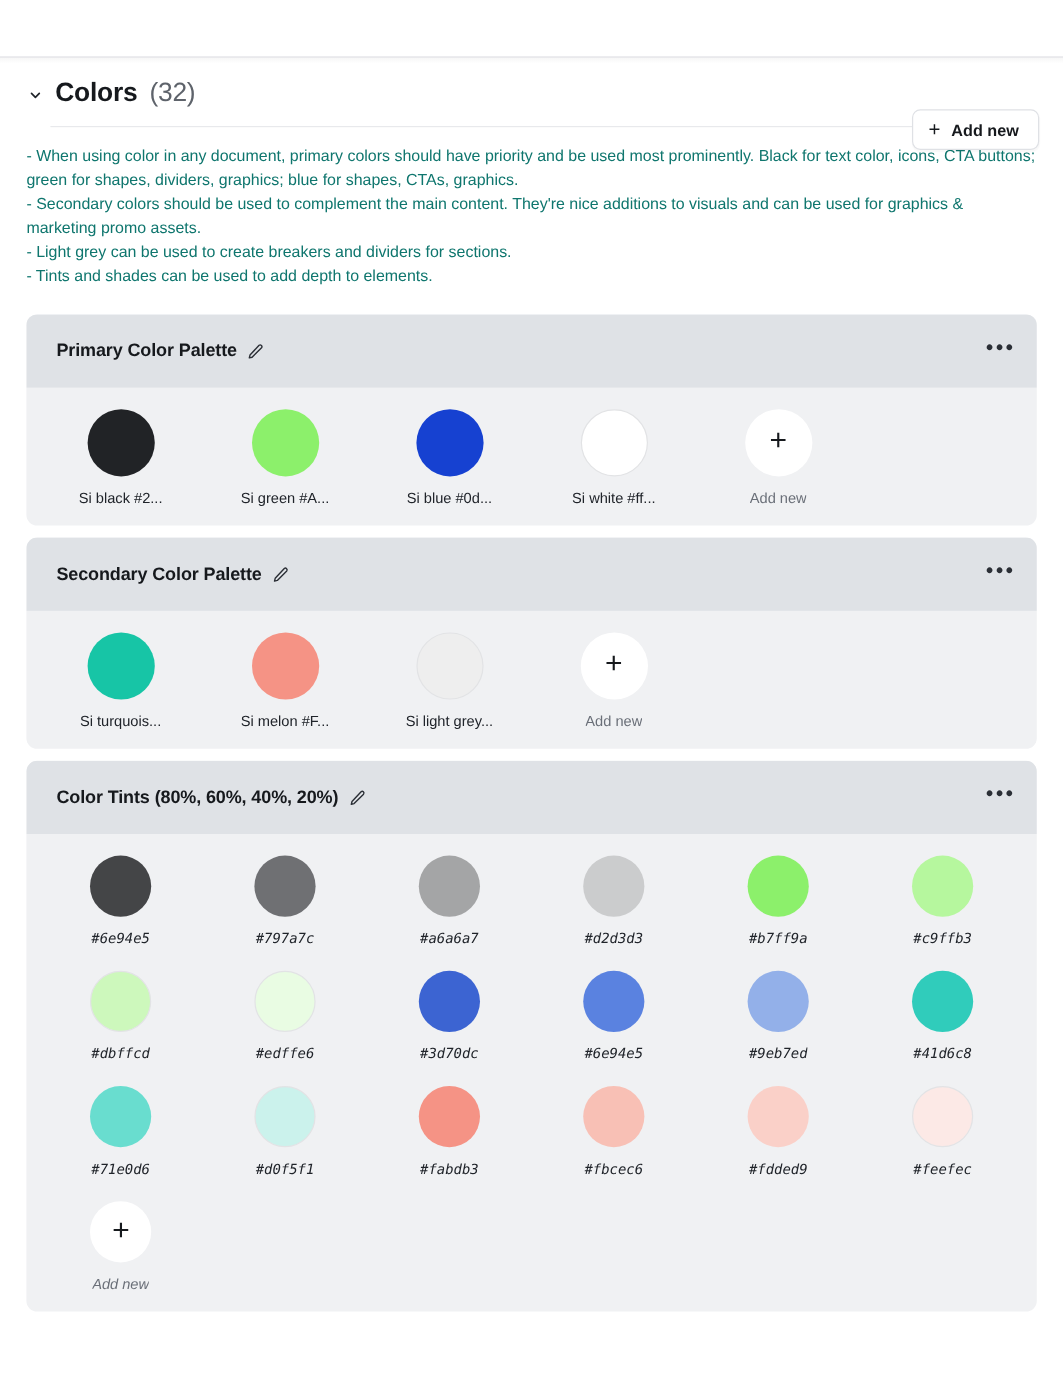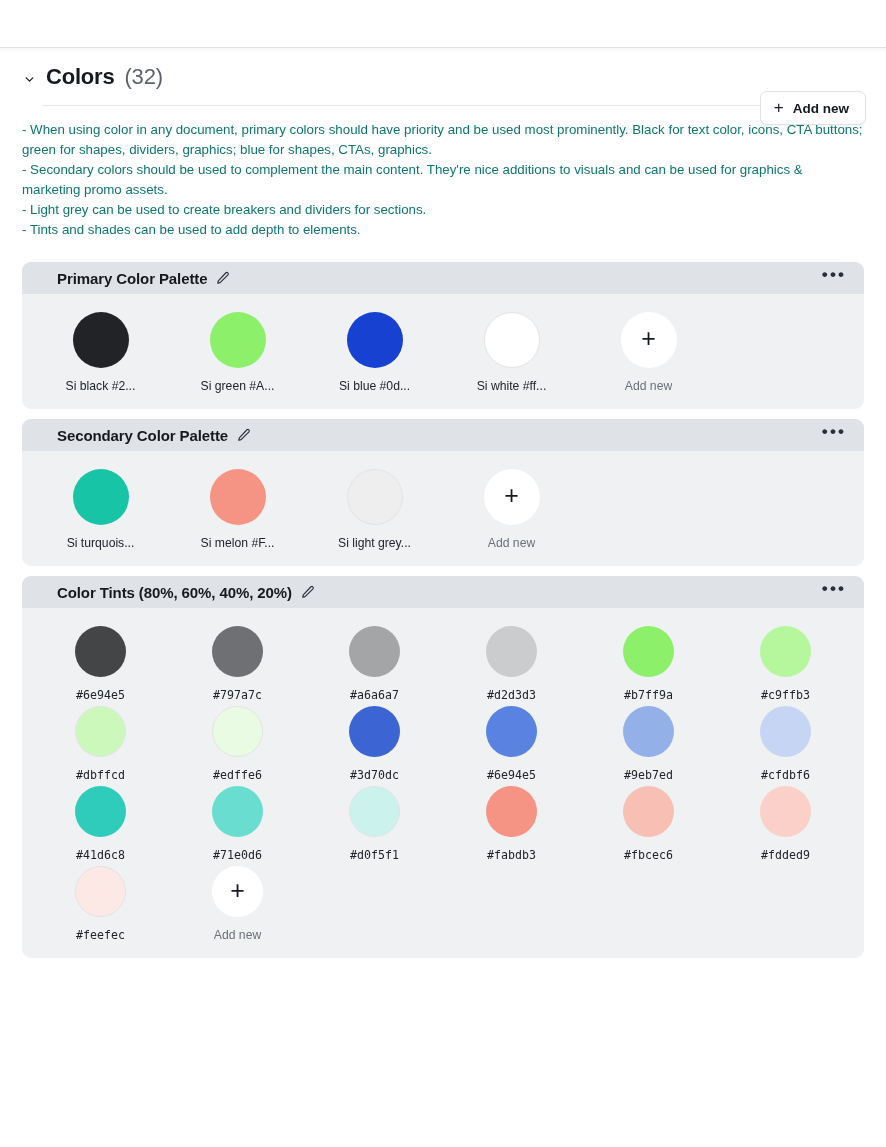--- a/index.html
+++ b/index.html
@@ -106,24 +106,24 @@
   .cards { padding: 22px 22px 0 22px; }
 
   .card {
     background: #f0f1f3;
     border-radius: 9px;
     overflow: hidden;
     margin-bottom: 10px;
   }
   .card-head {
     background: #dfe2e6;
-    height: 32px;
+    height: 61px;
     display: flex;
     align-items: center;
-    padding: 0 16px 0 35px;
+    padding: 0 16px 0 25px;
   }
   .card-title {
     font-size: 15px;
     font-weight: 700;
     color: #16191d;
     letter-spacing: -0.1px;
   }
   .pencil-icon {
     margin-left: 9px;
     width: 15px; height: 15px;
@@ -150,21 +150,21 @@
 
   .card-body {
     padding: 18px 10px 16px 10px;
   }
 
   
   .swatch-row {
     display: grid;
     grid-template-columns: repeat(6, 1fr);
   }
-  .swatch-row.tints { row-gap: 4px; }
+  .swatch-row.tints { row-gap: 20px; font-style: italic; }
 
   .swatch {
     display: flex;
     flex-direction: column;
     align-items: center;
     cursor: pointer;
   }
   .dot {
     width: 56px;
     height: 56px;
@@ -347,24 +347,20 @@
           </div>
           <div class="swatch">
             <div class="dot sm" style="background: rgb(90, 130, 224);"></div>
             <div class="swatch-label mono">#6e94e5</div>
           </div>
           <div class="swatch">
             <div class="dot sm" style="background: rgb(147, 176, 233);"></div>
             <div class="swatch-label mono">#9eb7ed</div>
           </div>
           <div class="swatch">
-            <div class="dot sm" style="background: rgb(198, 213, 244);"></div>
-            <div class="swatch-label mono">#cfdbf6</div>
-          </div>
-          <div class="swatch">
             <div class="dot sm" style="background: rgb(48, 204, 187);"></div>
             <div class="swatch-label mono">#41d6c8</div>
           </div>
           <div class="swatch">
             <div class="dot sm" style="background: rgb(105, 221, 207);"></div>
             <div class="swatch-label mono">#71e0d6</div>
           </div>
           <div class="swatch">
             <div class="dot sm bordered" style="background: rgb(203, 242, 236);"></div>
             <div class="swatch-label mono">#d0f5f1</div>

